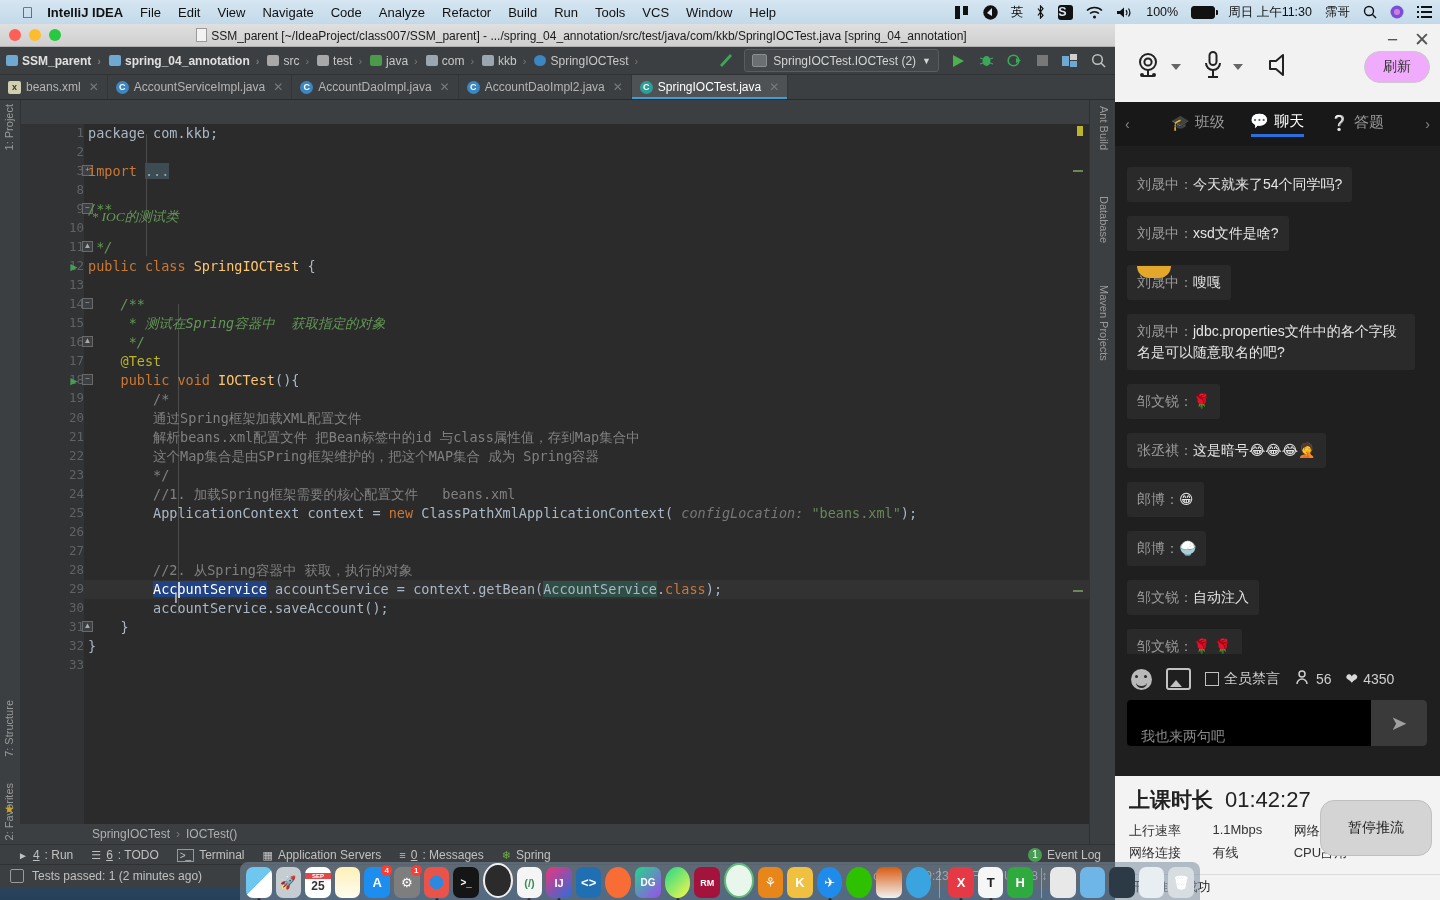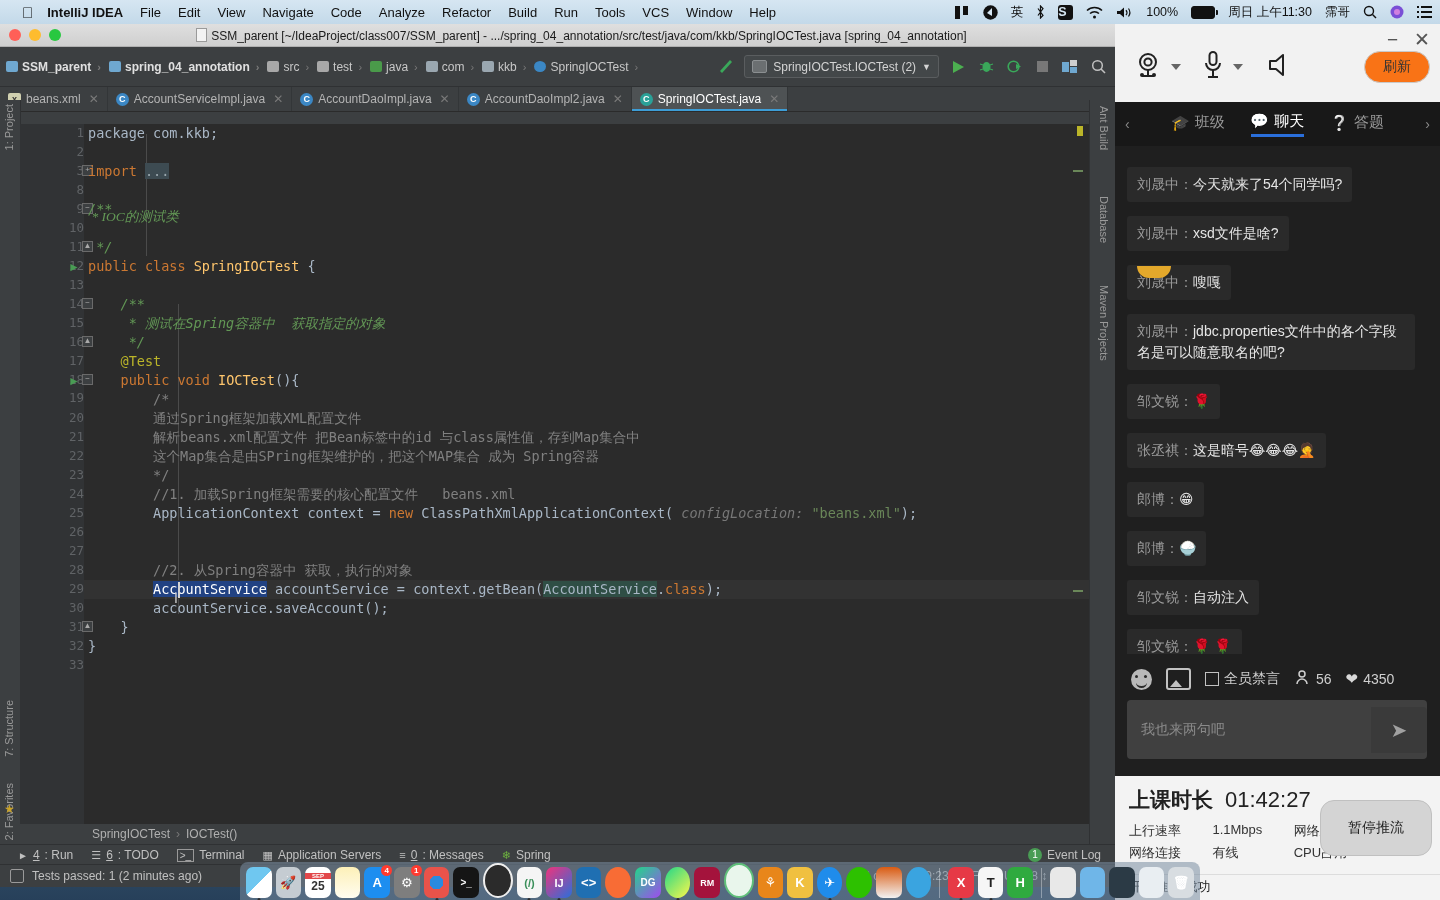--- a/index.html
+++ b/index.html
@@ -35,21 +35,21 @@
     border-bottom:1px solid #b0b0b0;position:relative;
   }
   .traffic{display:flex;gap:8px;padding-left:9px;}
   .dot{width:12px;height:12px;border-radius:50%;}
   .dot.r{background:#ff5f57;}.dot.y{background:#febc2e;}.dot.g{background:#28c840;}
   .title-text{position:absolute;left:0;right:0;text-align:center;white-space:nowrap;overflow:hidden;margin-left:48px;}
   .doc-glyph{display:inline-block;width:9px;height:12px;background:#f3f3f3;border:1px solid #9a9a9a;vertical-align:-2px;margin-right:4px;}
 
   
   .navbar{
-    height:40px;background:#3c3f41;display:flex;align-items:center;
+    height:28px;background:#3c3f41;display:flex;align-items:center;
     padding-left:6px;box-sizing:border-box;border-bottom:1px solid #2f3133;
   }
   .crumb{display:flex;align-items:center;margin-right:3px;color:#c8c8c8;font-size:12px;white-space:nowrap;}
   .crumb .ic{width:12px;height:11px;margin-right:4px;border-radius:2px;display:inline-block;}
   .crumb .sep{color:#7a7a7a;margin:0 5px 0 6px;font-size:11px;}
   .crumb.b{font-weight:bold;color:#e0e0e0;}
   .navright{margin-left:auto;display:flex;align-items:center;gap:10px;padding-right:8px;}
   .runcfg{
     height:21px;border:1px solid #5a5d5f;border-radius:3px;background:#434749;
     display:flex;align-items:center;padding:0 7px;gap:6px;font-size:12px;color:#d4d4d4;white-space:nowrap;
@@ -109,40 +109,40 @@
   .statusbar .right{margin-left:auto;display:flex;align-items:center;gap:16px;margin-right:10px;}
   .sqbtn{width:12px;height:12px;border:1.5px solid #9a9a9a;border-radius:2px;}
 
   
   .panel{position:absolute;left:1115px;top:24px;width:325px;height:876px;background:#1f1f1f;color:#ddd;}
   .panel-top{height:78px;background:#f2f2f2;position:relative;}
   .winbtns{position:absolute;right:10px;top:6px;display:flex;gap:16px;align-items:center;color:#555;}
   .winbtns span{font-size:19px;line-height:1;cursor:default;}
   .avrow{position:absolute;left:18px;top:26px;right:10px;display:flex;align-items:center;gap:8px;}
   .avrow .caret-d{width:0;height:0;border-left:5px solid transparent;border-right:5px solid transparent;border-top:6px solid #666;}
-  .refresh{margin-left:auto;border:1px solid #c9c9c9;border-radius:17px;background:#f97316;color:#333;font-size:14px;padding:6px 18px;}
+  .refresh{margin-left:auto;border:1px solid #c9c9c9;border-radius:17px;background:#f0abfc;color:#333;font-size:14px;padding:6px 18px;}
   .tabsrow{height:44px;background:#181818;display:flex;align-items:center;justify-content:center;gap:26px;color:#9a9a9a;font-size:15px;position:relative;}
   .tabsrow .arrow{position:absolute;font-size:14px;color:#8a8a8a;}
   .tabsrow .t{display:flex;align-items:center;gap:5px;padding-bottom:3px;}
   .tabsrow .t.on{color:#fff;border-bottom:3px solid #2a6fdb;}
   .chatscroll{position:absolute;left:0;top:122px;width:325px;height:508px;overflow:hidden;background:#1f1f1f;}
   .msg{margin:7px 12px;background:#2a2a2a;border-radius:3px;padding:7px 10px;font-size:14px;line-height:1.5;color:#e6e6e6;display:inline-block;max-width:268px;}
   .msg .who{color:#9b9b9b;}
   .msgwrap{display:block;}
   .peek{position:absolute;left:22px;top:120px;width:34px;height:12px;background:#e3a82b;border-radius:0 0 16px 16px;}
   .chatbar{position:absolute;left:0;top:634px;width:325px;height:42px;display:flex;align-items:center;gap:14px;padding-left:16px;box-sizing:border-box;color:#cfcfcf;font-size:14px;}
   .chatbar .cb{display:flex;align-items:center;gap:5px;}
   .smiley{width:21px;height:21px;border-radius:50%;background:#b9b9b9;position:relative;}
   .smiley:before{content:"";position:absolute;left:4px;top:6px;width:3px;height:3px;border-radius:50%;background:#2a2a2a;box-shadow:9px 0 0 #2a2a2a;}
   .smiley:after{content:"";position:absolute;left:5px;top:12px;width:11px;height:5px;border-bottom:2.5px solid #2a2a2a;border-radius:0 0 8px 8px;}
   .imgicon{width:21px;height:18px;border:2px solid #c2c2c2;border-radius:3px;position:relative;}
   .imgicon:after{content:"";position:absolute;left:2px;bottom:1px;border-left:6px solid transparent;border-right:6px solid transparent;border-bottom:7px solid #c2c2c2;}
   .chk{width:12px;height:12px;border:1.5px solid #c2c2c2;display:inline-block;}
   .heart{color:#d8d8d8;font-size:15px;}
-  .inputrow{position:absolute;left:12px;top:676px;width:300px;height:59px;background:#404040;border-radius:4px;display:flex;align-items:center;}
+  .inputrow{position:absolute;left:12px;top:676px;width:300px;height:46px;background:#000000;border-radius:4px;display:flex;align-items:flex-end;}
   .inputrow .ph{flex:1;padding-left:14px;color:#8a8a8a;font-size:14px;}
   .sendbox{width:56px;height:46px;background:#3a3a3a;border-radius:0 4px 4px 0;display:flex;align-items:center;justify-content:center;color:#a0a0a0;font-size:20px;}
   .statspanel{position:absolute;left:0;top:752px;width:325px;height:98px;background:#f3f3f3;color:#222;padding:10px 14px;box-sizing:border-box;}
   .statspanel .hd{font-size:21px;font-weight:bold;display:flex;align-items:baseline;gap:12px;}
   .statspanel .hd .tm{font-weight:normal;font-size:22px;}
   .grid{margin-top:8px;display:grid;grid-template-columns:auto auto auto auto;gap:4px 10px;font-size:13px;}
   .grid .lb{color:#333;}
   .grid .vl{color:#333;}
   .pausebtn{position:absolute;right:8px;top:24px;width:110px;height:54px;background:#d4d4d4;border:1px solid #c0c0c0;border-radius:14px;display:flex;align-items:center;justify-content:center;font-size:14px;color:#222;}
   .botnote{position:absolute;left:0;top:850px;width:325px;height:26px;background:#f3f3f3;color:#222;font-size:13px;padding:3px 14px;box-sizing:border-box;border-top:1px solid #dcdcdc;}

